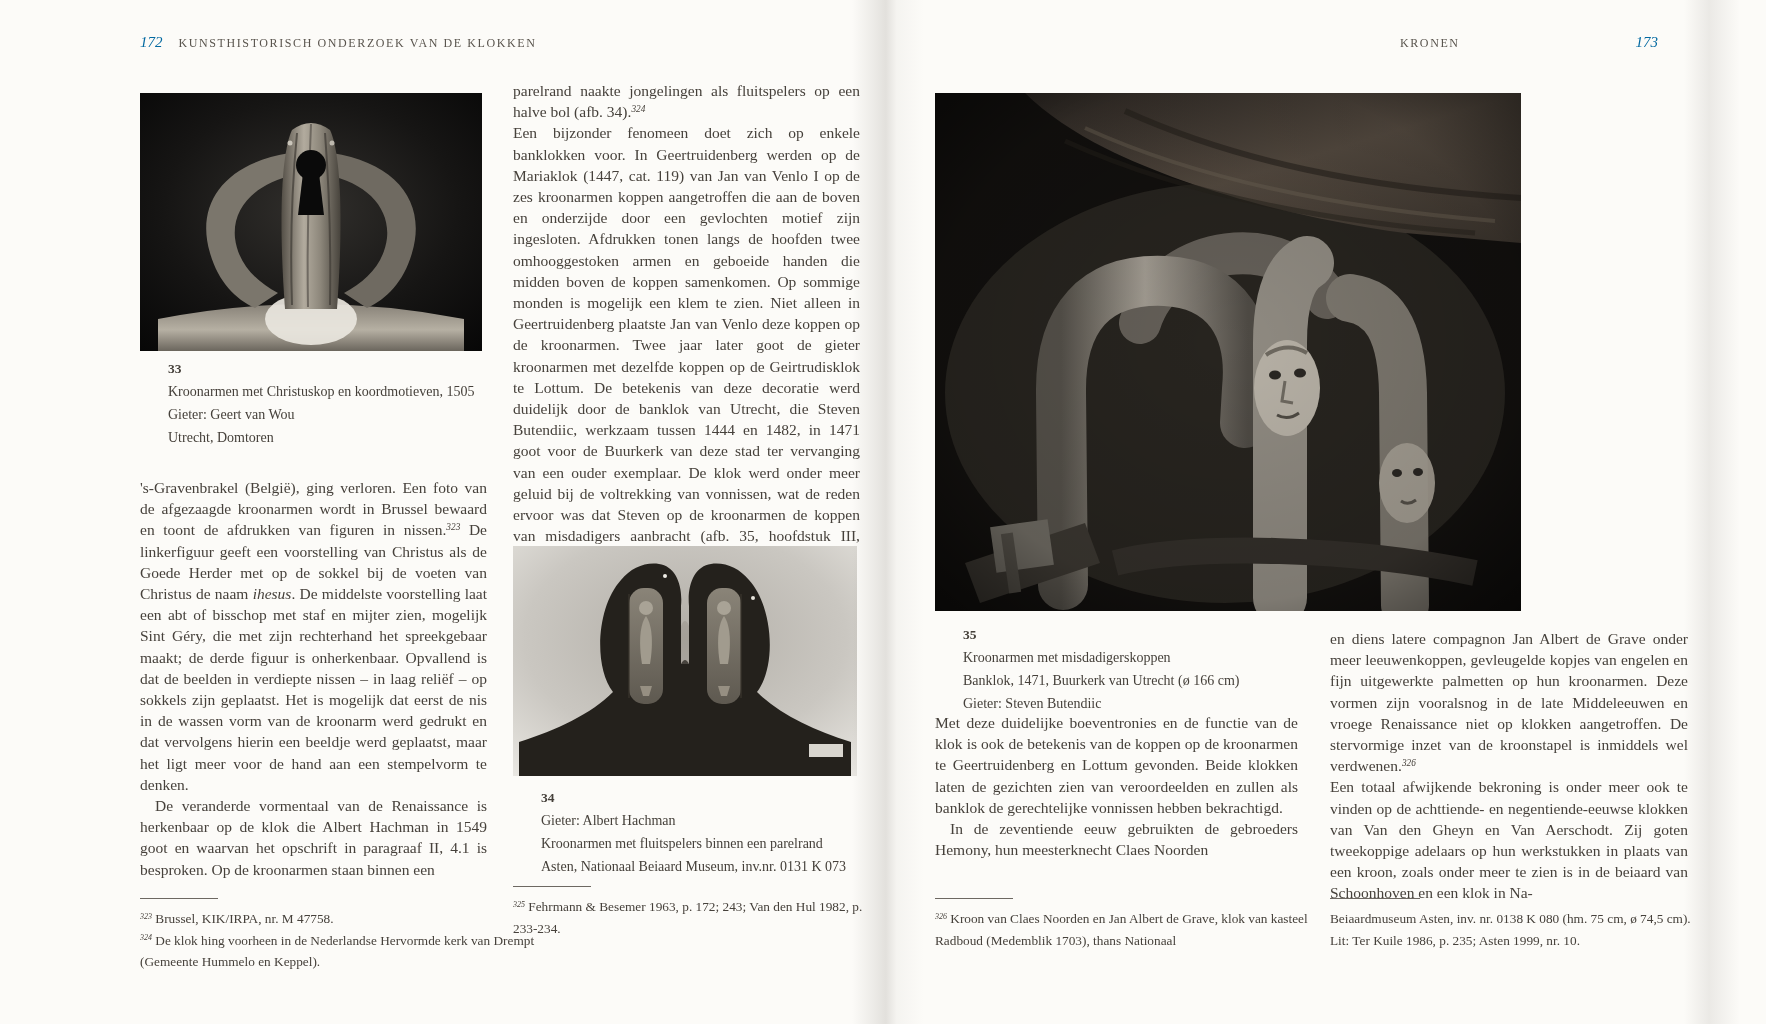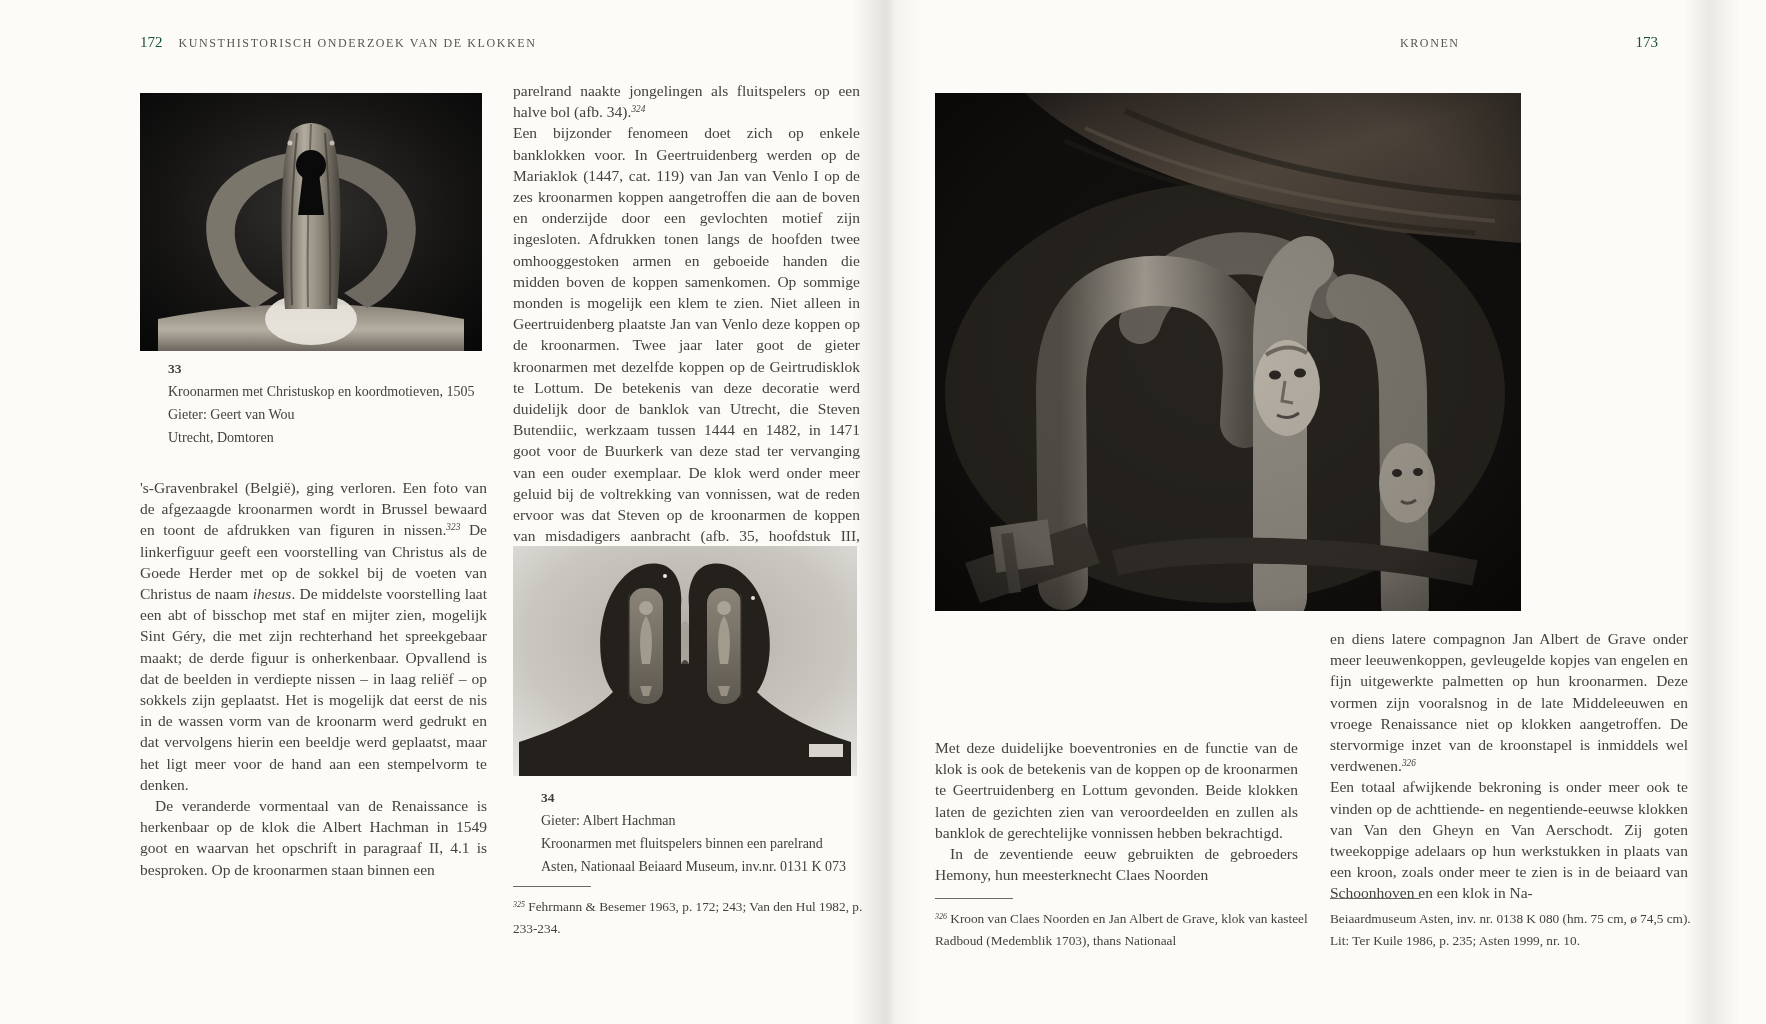--- a/index.html
+++ b/index.html
@@ -13,21 +13,21 @@
     position:absolute;left:852px;top:0;width:72px;height:1024px;
     background:linear-gradient(90deg,rgba(110,104,95,0) 0%,rgba(110,104,95,0.10) 28%,rgba(110,104,95,0.18) 47%,rgba(110,104,95,0.05) 62%,rgba(110,104,95,0) 100%);
   }
   .rightedge{
     position:absolute;left:1684px;top:0;width:56px;height:1024px;
     background:linear-gradient(90deg,rgba(110,104,95,0) 0%,rgba(110,104,95,0.12) 45%,rgba(110,104,95,0) 100%);
   }
   .runhead{
     position:absolute;top:34px;display:flex;align-items:baseline;gap:16px;
   }
-  .runhead .pagenum{font-size:15px;color:#14532d;}
+  .runhead .pagenum{font-style:italic;font-size:15px;color:#0369a1;}
   .runhead .rh-label{font-size:12px;letter-spacing:1.6px;color:#59544d;font-family:Liberation Serif, serif;}
   .runhead.rh-right{justify-content:space-between;}
   .figure{position:absolute;margin:0;padding:0;}
   .figure svg{display:block;}
   .caption{position:absolute;font-size:14px;line-height:23px;color:#45403a;margin-left:28px;}
   .caption .fignum{font-weight:bold;font-size:13.5px;line-height:22px;}
   .bodycol{position:absolute;font-size:15.5px;line-height:21.2px;text-align:justify;color:#46413b;}
   .bodycol p{margin:0;text-align:justify;}
   .bodycol p.ind{text-indent:15px;}
   sup{font-size:0.60em;line-height:0;vertical-align:baseline;position:relative;top:-0.55em;font-style:italic;}
@@ -89,20 +89,24 @@
         <div>Gieter: Geert van Wou</div>
         <div>Utrecht, Domtoren</div>
       </div>
   </div>
 
   <div class="bodycol" style="left:140px;top:477px;width:347px;">
       <p>'s-Gravenbrakel (België), ging verloren. Een foto van de afgezaagde kroonarmen wordt in Brussel bewaard en toont de afdrukken van figuren in nissen.<sup>323</sup> De linkerfiguur geeft een voorstelling van Christus als de Goede Herder met op de sokkel bij de voeten van Christus de naam <i>ihesus</i>. De middelste voorstelling laat een abt of bisschop met staf en mijter zien, mogelijk Sint Géry, die met zijn rechterhand het spreekgebaar maakt; de derde figuur is onherkenbaar. Opvallend is dat de beelden in verdiepte nissen – in laag reliëf – op sokkels zijn geplaatst. Het is mogelijk dat eerst de nis in de wassen vorm van de kroonarm werd gedrukt en dat vervolgens hierin een beeldje werd geplaatst, maar het ligt meer voor de hand aan een stempelvorm te denken.</p>
       <p class="ind">De veranderde vormentaal van de Renaissance is herkenbaar op de klok die Albert Hachman in 1549 goot en waarvan het opschrift in paragraaf II, 4.1 is besproken. Op de kroonarmen staan binnen een</p>
     </div>
 
+  <div class="footnotes" style="left:140px;top:898px;width:398px;">
+      <p><sup>323</sup> Brussel, KIK/IRPA, nr. M 47758.</p>
+      <p><sup>324</sup> De klok hing voorheen in de Nederlandse Hervormde kerk van Drempt (Gemeente Hummelo en Keppel).</p>
+    </div>
 
   <div class="bodycol" style="left:513px;top:80px;width:347px;">
       <p>parelrand naakte jongelingen als fluitspelers op een halve bol (afb. 34).<sup>324</sup></p>
       <p>Een bijzonder fenomeen doet zich op enkele banklokken voor. In Geertruidenberg werden op de Mariaklok (1447, cat. 119) van Jan van Venlo I op de zes kroonarmen koppen aangetroffen die aan de boven en onderzijde door een gevlochten motief zijn ingesloten. Afdrukken tonen langs de hoofden twee omhooggestoken armen en geboeide handen die midden boven de koppen samenkomen. Op sommige monden is mogelijk een klem te zien. Niet alleen in Geertruidenberg plaatste Jan van Venlo deze koppen op de kroonarmen. Twee jaar later goot de gieter kroonarmen met dezelfde koppen op de Geirtrudisklok te Lottum. De betekenis van deze decoratie werd duidelijk door de banklok van Utrecht, die Steven Butendiic, werkzaam tussen 1444 en 1482, in 1471 goot voor de Buurkerk van deze stad ter vervanging van een ouder exemplaar. De klok werd onder meer geluid bij de voltrekking van vonnissen, wat de reden ervoor was dat Steven op de kroonarmen de koppen van misdadigers aanbracht (afb. 35, hoofdstuk III, 12.3).<sup>325</sup></p>
     </div>
 
   <figure class="figure" style="left:513px;top:546px;">
     <svg viewBox="0 0 344 230" width="344" height="230">
       <defs>
         <radialGradient id="f34bg" cx="50%" cy="40%" r="78%">
@@ -194,22 +198,30 @@
       <ellipse cx="483" cy="379" rx="5" ry="4" fill="#2a2723"></ellipse>
       <path d="M466,408 Q473,413 481,407" stroke="#544f48" stroke-width="3" fill="none"></path>
       <path d="M30,470 L150,430 L165,470 L45,510 Z" fill="#3b3731"></path>
       <rect x="58" y="430" width="58" height="46" fill="#6e6a62" transform="rotate(-8 87 453)"></rect>
       <rect x="70" y="440" width="12" height="60" fill="#504c45" transform="rotate(-8 76 470)"></rect>
       <path d="M180,470 C260,450 420,455 540,480" stroke="#332f2a" stroke-width="26" fill="none"></path>
       <rect width="586" height="518" fill="url(#f35vig)"></rect>
     </svg>
   </figure>
 
-
-  <div class="bodycol" style="left:935px;top:712px;width:363px;margin-top:25px;">
+  <div class="caption" style="left:935px;top:624px;width:440px;">
+    <div class="fignum">35</div>
+    <div>
+        <div>Kroonarmen met misdadigerskoppen</div>
+        <div>Banklok, 1471, Buurkerk van Utrecht (ø 166 cm)</div>
+        <div>Gieter: Steven Butendiic</div>
+      </div>
+  </div>
+
+  <div class="bodycol" style="left:935px;top:712px;width:363px;">
       <p>Met deze duidelijke boeventronies en de functie van de klok is ook de betekenis van de koppen op de kroonarmen te Geertruidenberg en Lottum gevonden. Beide klokken laten de gezichten zien van veroordeelden en zullen als banklok de gerechtelijke vonnissen hebben bekrachtigd.</p>
       <p class="ind">In de zeventiende eeuw gebruikten de gebroeders Hemony, hun meesterknecht Claes Noorden</p>
     </div>
 
   <div class="bodycol" style="left:1330px;top:628px;width:358px;">
       <p>en diens latere compagnon Jan Albert de Grave onder meer leeuwenkoppen, gevleugelde kopjes van engelen en fijn uitgewerkte palmetten op hun kroonarmen. Deze vormen zijn vooralsnog in de late Middeleeuwen en vroege Renaissance niet op klokken aangetroffen. De stervormige inzet van de kroonstapel is inmiddels wel verdwenen.<sup>326</sup></p>
       <p>Een totaal afwijkende bekroning is onder meer ook te vinden op de achttiende- en negentiende-eeuwse klokken van Van den Gheyn en Van Aerschodt. Zij goten tweekoppige adelaars op hun werkstukken in plaats van een kroon, zoals onder meer te zien is in de beiaard van Schoonhoven en een klok in Na-</p>
     </div>
 
   <div class="footnotes" style="left:935px;top:898px;width:395px;">

